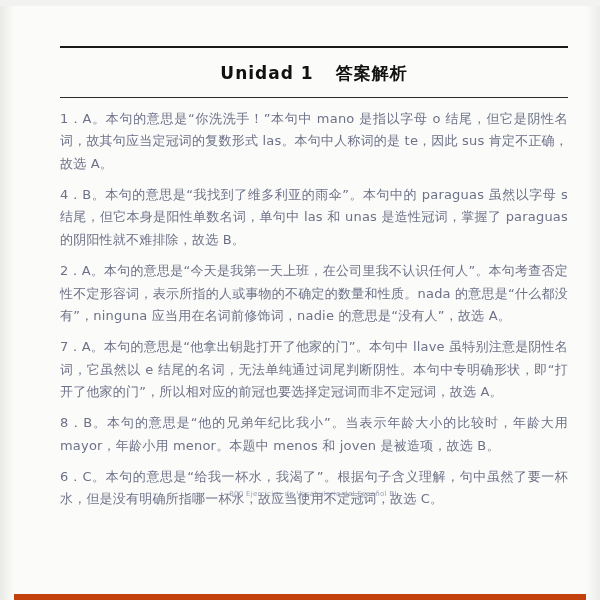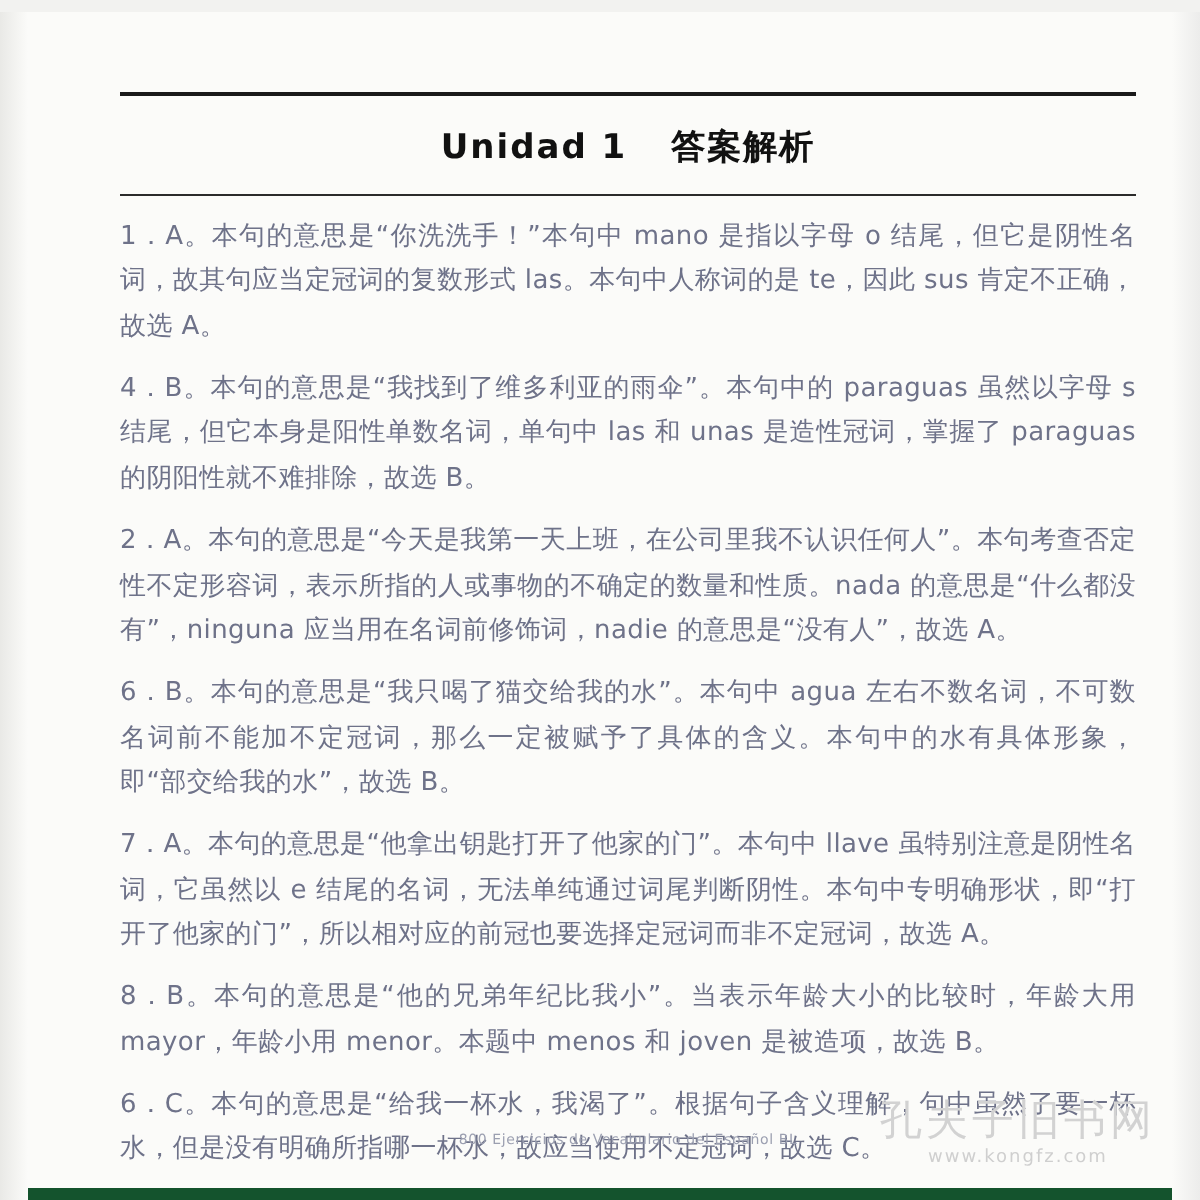--- a/index.html
+++ b/index.html
@@ -10,21 +10,21 @@
     width: 600px;
     height: 600px;
     background: #ffffff;
     font-family: "Liberation Sans", sans-serif;
     overflow: hidden;
   }
   #page {
     position: relative;
     width: 600px;
     height: 600px;
-    background: #14532d;
+    background: #c2410c;
     box-sizing: border-box;
   }
   
   #paper {
     position: absolute;
     left: 14px;
     top: 6px;
     width: 572px;
     height: 588px;
     background: #fbfbf9;
@@ -143,27 +143,22 @@
       <div class="title">
         <span class="unit">Unidad 1</span><span>答案解析</span>
       </div>
 
       <div class="rule thin"></div>
 
       <div class="body">
         <p class="para">1．A。本句的意思是“你洗洗手！”本句中 mano 是指以字母 o 结尾，但它是阴性名词，故其句应当定冠词的复数形式 las。本句中人称词的是 te，因此 sus 肯定不正确，故选 A。</p>
         <p class="para">4．B。本句的意思是“我找到了维多利亚的雨伞”。本句中的 paraguas 虽然以字母 s 结尾，但它本身是阳性单数名词，单句中 las 和 unas 是造性冠词，掌握了 paraguas 的阴阳性就不难排除，故选 B。</p>
         <p class="para">2．A。本句的意思是“今天是我第一天上班，在公司里我不认识任何人”。本句考查否定性不定形容词，表示所指的人或事物的不确定的数量和性质。nada 的意思是“什么都没有”，ninguna 应当用在名词前修饰词，nadie 的意思是“没有人”，故选 A。</p>
-        <p class="para">6．B。本句的意思是“我只喝了猫交给我的水”。本句中 agua 左右不数名词，不可数名词前不能加不定冠词，那么一定被赋予了具体的含义。本句中的水有具体形象，即“部交给我的水”，故选 B。</p>
         <p class="para">7．A。本句的意思是“他拿出钥匙打开了他家的门”。本句中 llave 虽特别注意是阴性名词，它虽然以 e 结尾的名词，无法单纯通过词尾判断阴性。本句中专明确形状，即“打开了他家的门”，所以相对应的前冠也要选择定冠词而非不定冠词，故选 A。</p>
         <p class="para">8．B。本句的意思是“他的兄弟年纪比我小”。当表示年龄大小的比较时，年龄大用 mayor，年龄小用 menor。本题中 menos 和 joven 是被造项，故选 B。</p>
         <p class="para">6．C。本句的意思是“给我一杯水，我渴了”。根据句子含义理解，句中虽然了要一杯水，但是没有明确所指哪一杯水，故应当使用不定冠词，故选 C。</p>
       </div>
 
       <div class="footer">800 Ejercicios de Vocabulario del Español BL</div>
     </div>
   </div>
 
-  <div id="watermark">
-    <div class="wm-main">孔夫子旧书网</div>
-    <div class="wm-sub">www.kongfz.com</div>
-  </div>
 </div>
 
 </body></html>

